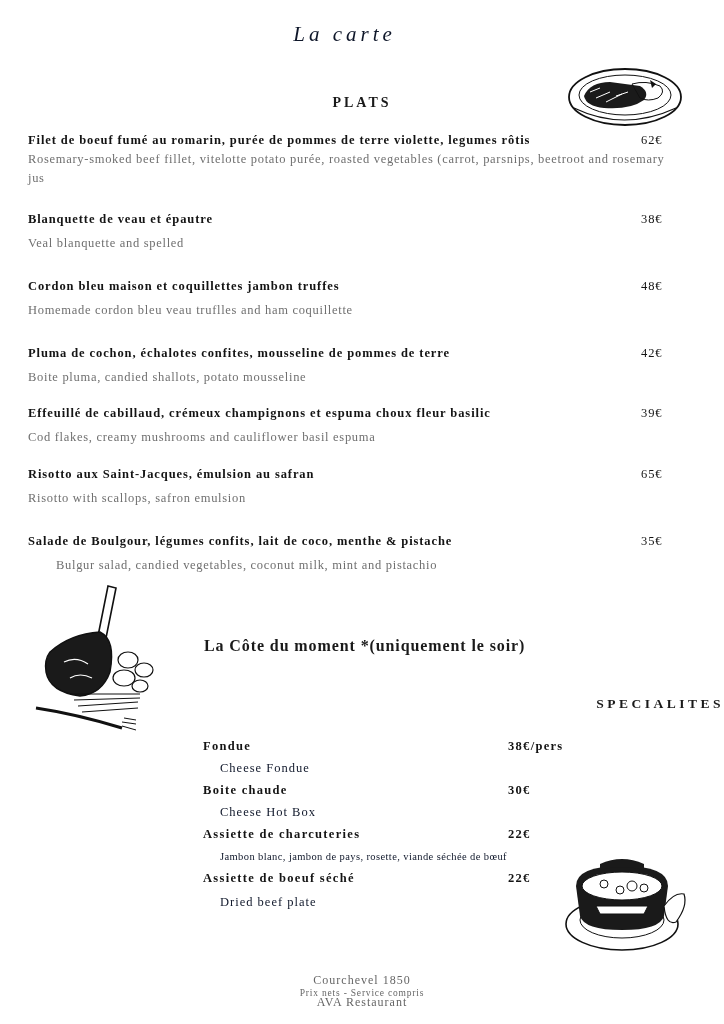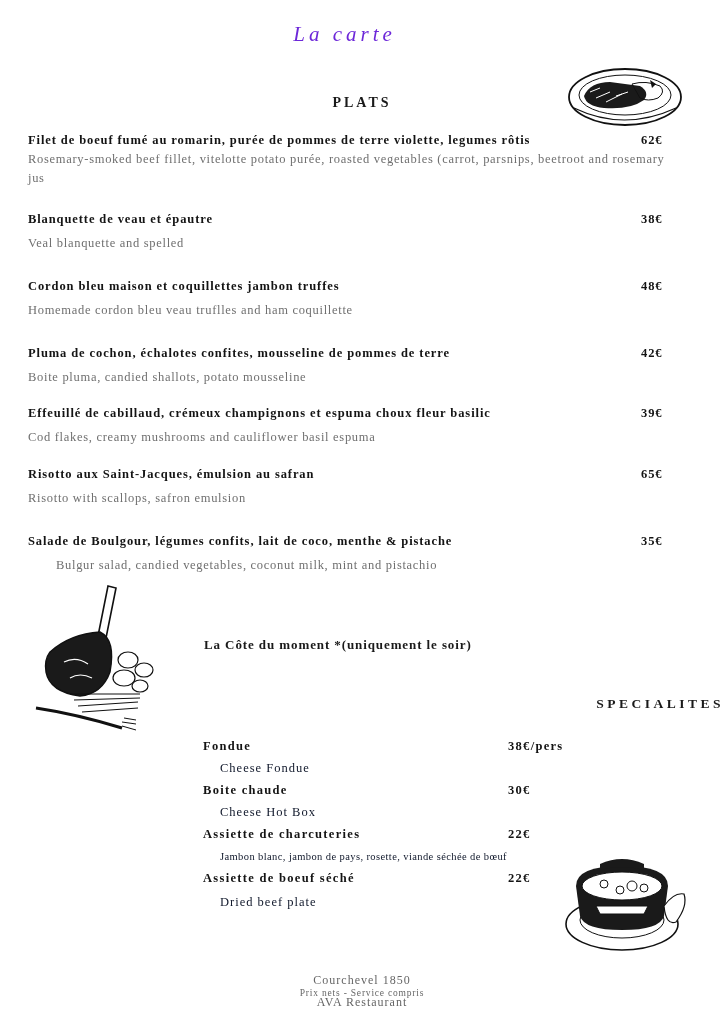--- a/index.html
+++ b/index.html
@@ -3,39 +3,39 @@
   <meta charset="utf-8">
   <style>
     html, body { margin: 0; padding: 0; background: #ffffff; }
     body {
       width: 724px; height: 1024px; position: relative; overflow: hidden;
       font-family: "Liberation Serif", "DejaVu Serif", serif; color: #1a1a1a;
     }
     .abs { position: absolute; }
     .title {
       top: 22px; left: 0; width: 689px; text-align: center;
-      font-style: italic; font-size: 21px; letter-spacing: 4px; color: #6d28d9;
+      font-style: italic; font-size: 21px; letter-spacing: 4px; color: #0f172a;
     }
     .section-heading {
       left: 0; width: 724px; text-align: center;
       font-weight: bold; font-size: 14px; letter-spacing: 3px; color: #1a1a1a;
     }
     .dish-name {
       left: 28px; font-weight: bold; font-size: 12.5px; letter-spacing: 0.9px; color: #141414;
       white-space: nowrap;
     }
     .dish-desc {
       left: 28px; font-size: 12.5px; letter-spacing: 0.7px; color: #6f6f6f; line-height: 19px;
       width: 640px;
     }
     .dish-price {
-      left: 641px; font-weight: bold; font-size: 12.5px; letter-spacing: 0.9px; color: #141414;
+      left: 641px; font-weight: normal; font-size: 12.5px; letter-spacing: 0.9px; color: #141414;
     }
     .cote {
-      left: 204px; font-weight: bold; font-size: 13px; letter-spacing: 0.9px; color: #1a1a1a;
+      left: 204px; font-weight: bold; font-size: 16px; letter-spacing: 0.9px; color: #1a1a1a;
     }
     .spec-name {
       left: 203px; font-weight: bold; font-size: 12.5px; letter-spacing: 1.3px; color: #141414;
     }
     .spec-desc {
       left: 220px; font-size: 12.5px; letter-spacing: 1px; color: #0f172a;
     }
     .spec-desc.small { font-size: 10.5px; letter-spacing: 0.4px; }
     .spec-price {
       left: 508px; font-weight: bold; font-size: 12.5px; letter-spacing: 1.3px; color: #141414;

